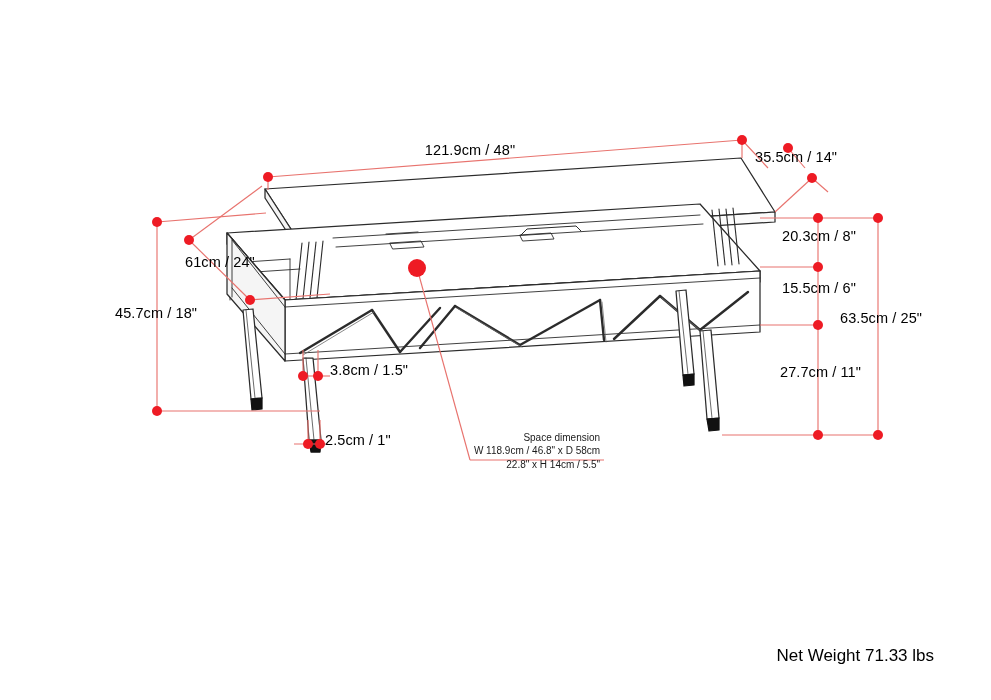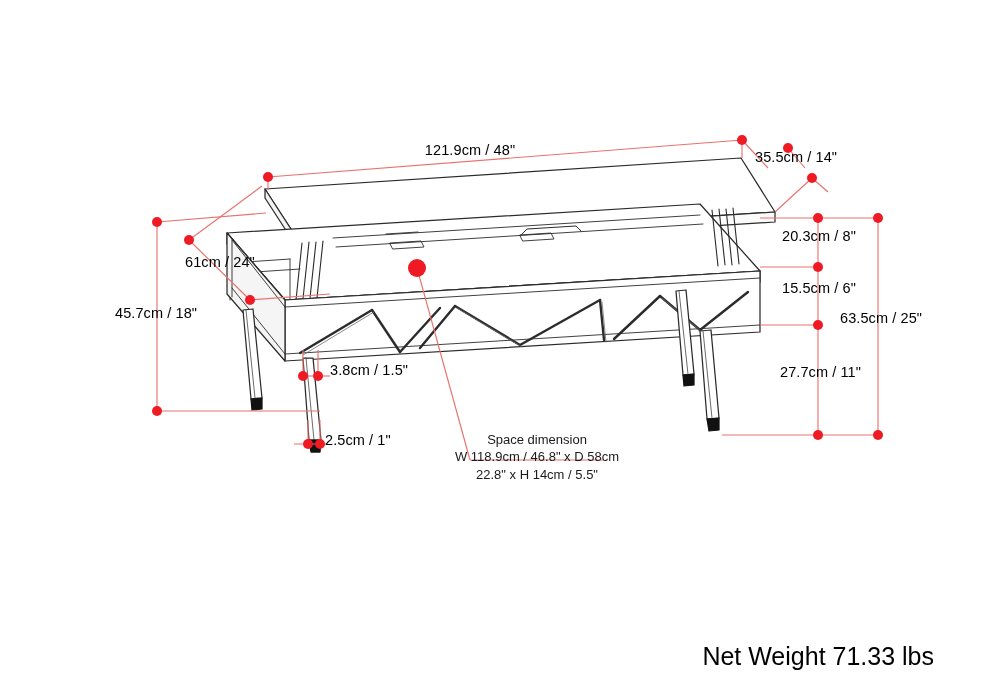--- a/index.html
+++ b/index.html
@@ -15,30 +15,30 @@
     position:absolute;
     font-family:"Liberation Sans","DejaVu Sans",sans-serif;
     font-size:14.5px;
     color:#000;
     white-space:nowrap;
     letter-spacing:0.1px;
   }
   .callout-box{
     position:absolute;
     font-family:"Liberation Sans","DejaVu Sans",sans-serif;
-    font-size:13px;
+    font-size:10px;
     line-height:1.33;
     color:#1a1a1a;
-    text-align:center;
+    text-align:right;
     white-space:nowrap;
   }
   .net-weight{
     position:absolute;
     font-family:"Liberation Sans","DejaVu Sans",sans-serif;
-    font-size:25px;
+    font-size:17px;
     color:#000;
     white-space:nowrap;
   }
 </style>
 </head>
 <body>
 
 <div id="diagram-root">
 
   <svg class="layer" viewBox="0 0 991 700" xmlns="http://www.w3.org/2000/svg">

